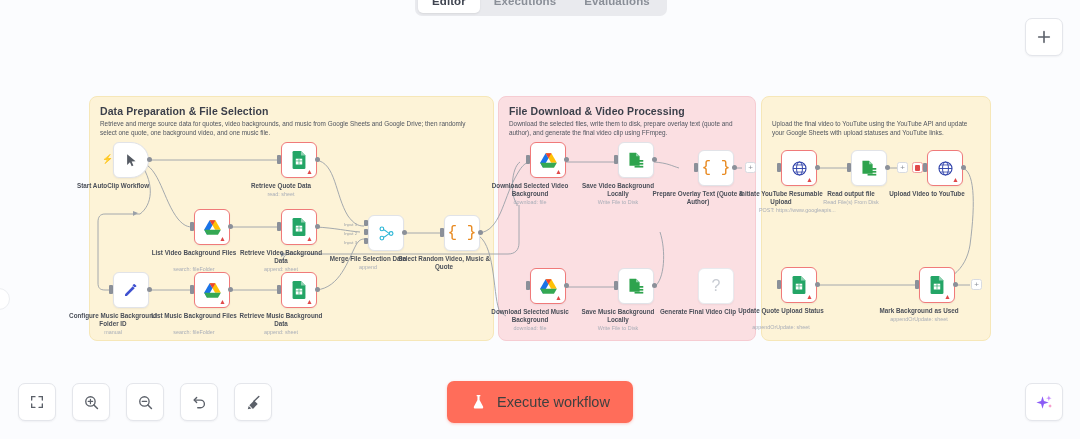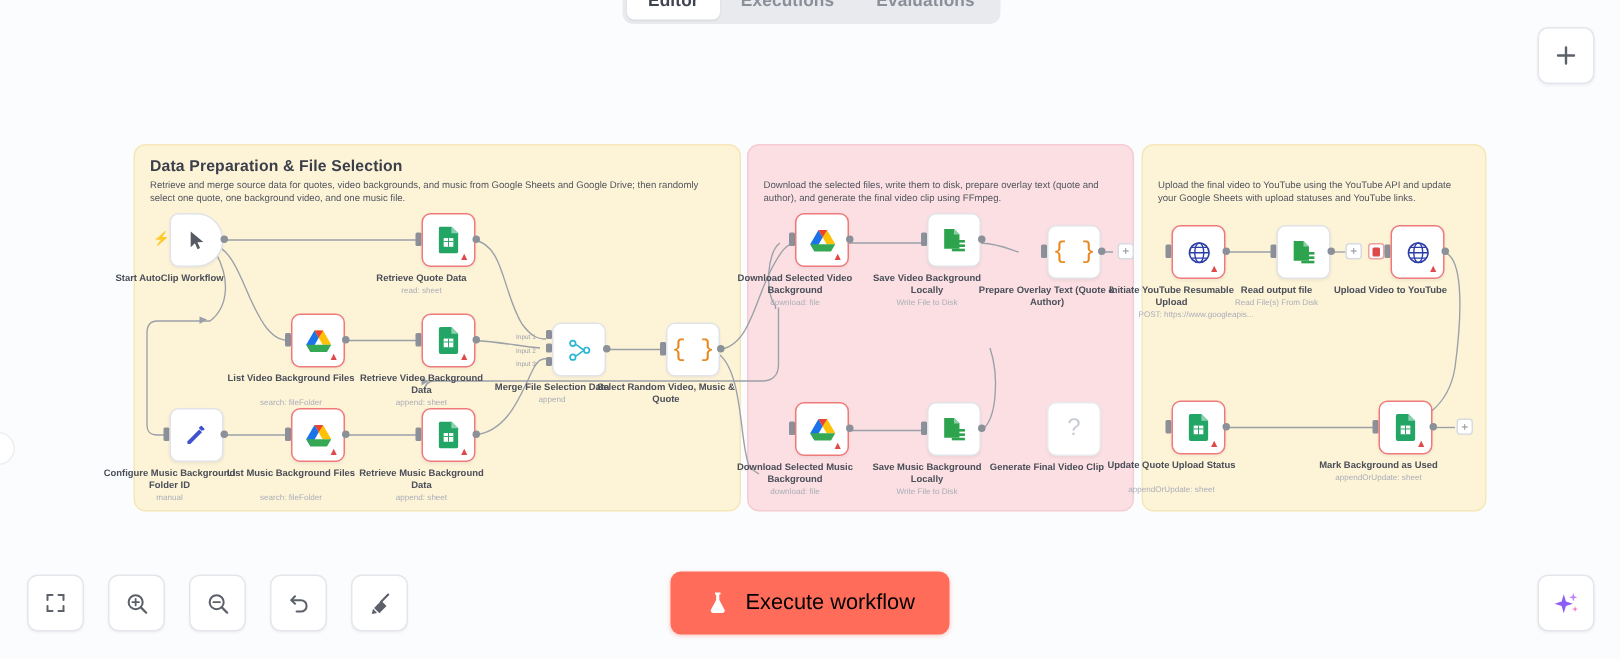--- a/index.html
+++ b/index.html
@@ -38,21 +38,21 @@
 
   .bottom-toolbar { position:absolute; left:18px; top:383px; display:flex; gap:16px; }
   .bottom-toolbar .sqbtn { position:relative; left:auto; top:auto; right:auto; }
 
   
   #execute-workflow-button {
     position:absolute; left:447px; top:381px;
     width:186px; height:42px;
     background:#ff6d5a; border:none; border-radius:7px;
     display:flex; align-items:center; justify-content:center; gap:10px;
-    color:#000000; font-size:14.5px; font-weight:400;
+    color:#404040; font-size:14.5px; font-weight:400;
     font-family:"Liberation Sans", sans-serif;
     box-shadow:0 1px 3px rgba(255,109,90,.35);
     cursor:pointer;
   }
 
   
   #canvas { position:absolute; inset:0; }
 
   .sticky {
     position:absolute; border-radius:8px;
@@ -124,20 +124,21 @@
   <div id="canvas">
 
     <div class="left-orb"></div>
 
     <div class="sticky" id="sticky-1" style="left:89px; top:96px; width:405px; height:245px; background:#fdf3d7; border-color:#f6e7b8;">
       <div class="st-title">Data Preparation &amp; File Selection</div>
       <div class="st-desc">Retrieve and merge source data for quotes, video backgrounds, and music from Google Sheets and Google Drive; then randomly select one quote, one background video, and one music file.</div>
     </div>
 
     <div class="sticky" id="sticky-2" style="left:498px; top:96px; width:258px; height:245px; background:#fbdfe2; border-color:#f6ccd2;">
+      <div class="st-title">File Download &amp; Video Processing</div>
       <div class="st-desc">Download the selected files, write them to disk, prepare overlay text (quote and author), and generate the final video clip using FFmpeg.</div>
     </div>
 
     <div class="sticky" id="sticky-3" style="left:761px; top:96px; width:230px; height:245px; background:#fdf3d7; border-color:#f6e7b8;">
       <div class="st-desc">Upload the final video to YouTube using the YouTube API and update your Google Sheets with upload statuses and YouTube links.</div>
     </div>
 
     <svg class="edges">
       <g fill="none" stroke="#9aa0a8" stroke-width="0.9">
 

